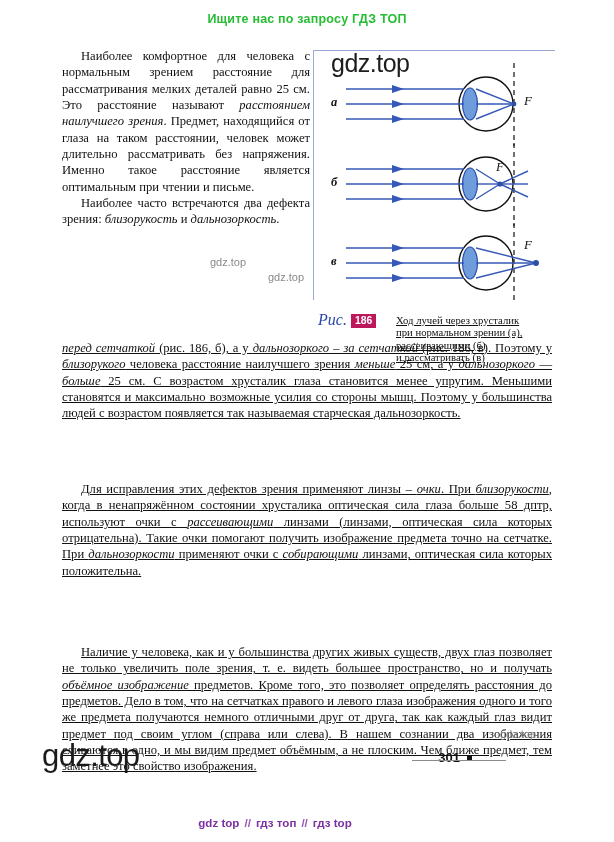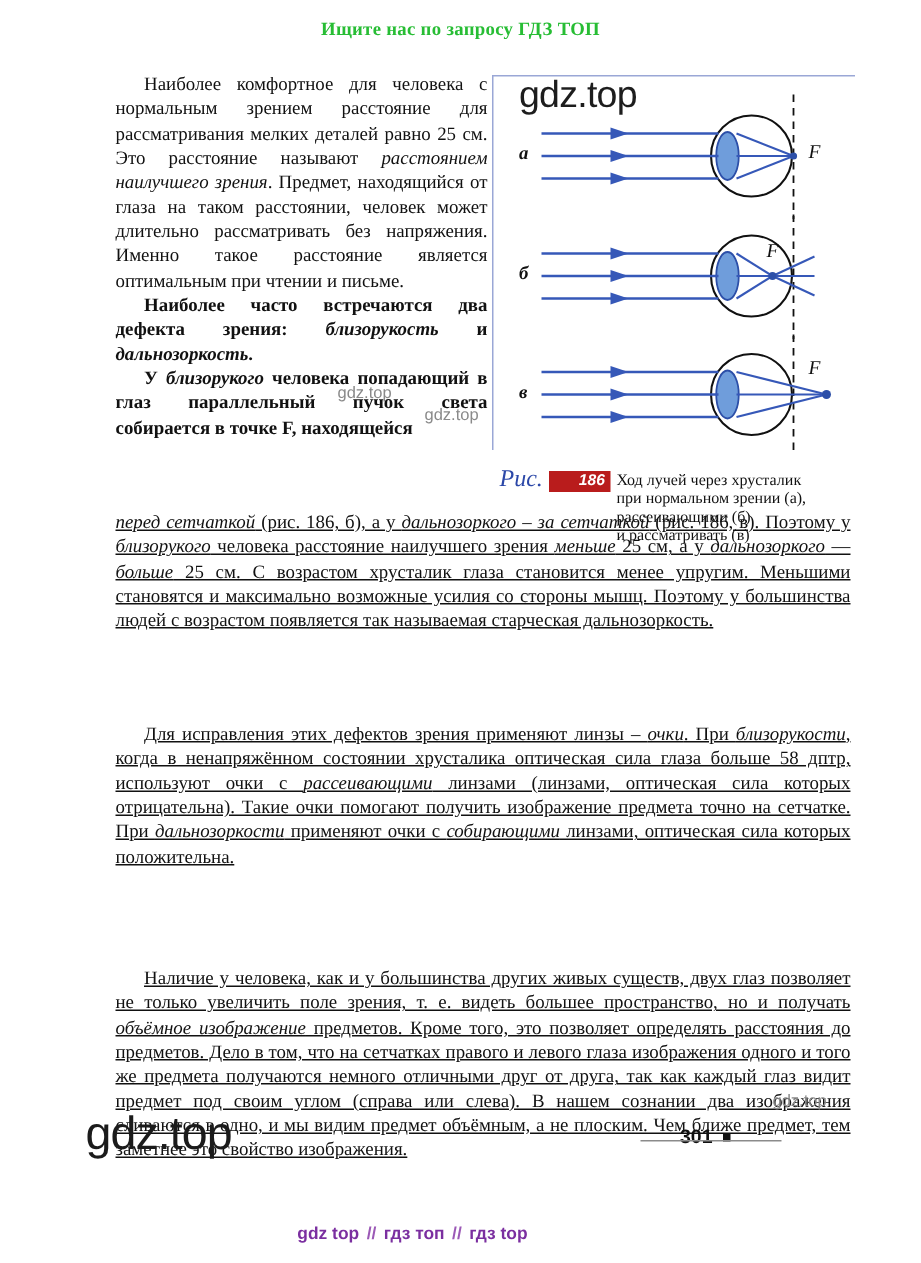--- a/index.html
+++ b/index.html
@@ -9,42 +9,42 @@
     font-family:"Liberation Serif", serif;
     color:#111;
     position:relative;
     overflow:hidden;
   }
 
   
   .promo{
     position:absolute;top:12px;left:0;width:614px;
     text-align:center;
-    font-family:Liberation Serif, serif;
+    font-family:Liberation Sans, sans-serif;
     font-size:12.5px;font-weight:700;
     color:#27bd34;
     letter-spacing:.2px;
     white-space:nowrap;
   }
 
   
   .page{
-    position:absolute;top:38px;left:15px;width:506px;height:760px;
+    position:absolute;top:38px;left:0;width:506px;height:760px;
   }
 
   
   .col-text{
     position:absolute;left:62px;top:10px;width:248px;
     font-size:12.6px;line-height:16.35px;
     text-align:justify;
     text-justify:inter-word;
     hyphens:manual;
   }
   .col-text p{margin:0 0 0 0;}
-  .col-text p + p{margin-top:0;font-weight:bold;}
+  .col-text p + p{margin-top:0;}
   .ind{text-indent:19px;}
 
   .fullwidth{
     position:absolute;left:62px;width:490px;
     font-size:12.6px;line-height:16.35px;
     text-align:justify;
     text-decoration:underline;
   }
   .fullwidth p{margin:0;}
 
@@ -66,33 +66,32 @@
   }
   .fig-rus{
     display:inline-block;
     font-style:italic;
     color:#2c48a8;
     font-size:16px;
     vertical-align:top;
   }
   .fig-num{
     display:inline-block;
-    background:#b91c1c;
+    background:#be185d;
     color:#fff;
     font-family:"Liberation Sans", sans-serif;
     font-size:10.4px;font-weight:700;
-    padding:1px 4px 1px 20px;
+    padding:1px 4px 1px 4px;
     margin:0 6px 0 4px;
     vertical-align:top;
     line-height:12px;
-    font-style:italic;
   }
   .fig-cap-text{
     position:absolute;left:78px;top:0px;width:165px;
-    font-size:10.7px;line-height:12.4px;
+    font-size:10.7px;line-height:12.4px;text-decoration:underline;
   }
 
   
   .wm{
     position:absolute;
     font-family:"Liberation Sans", sans-serif;
     color:#6f6f6f;
     pointer-events:none;
     white-space:nowrap;
   }
@@ -131,21 +130,20 @@
 </head>
 <body>
 
 <div class="promo">Ищите нас по запросу ГДЗ ТОП</div>
 
 <div class="page">
 
   <div class="col-text">
     <p class="ind"><span>Наиболее комфортное для человека с нормальным зрением расстояние для рассматривания мелких деталей равно 25 см. Это расстояние называют </span><i>расстоянием наилучшего зрения</i><span>. Предмет, находящийся от глаза на таком расстоянии, человек может длительно рассматривать без напряжения. Именно такое расстояние является оптимальным при чтении и письме.</span></p>
     <p class="ind"><span>Наиболее часто встречаются два дефекта зрения: </span><i>близорукость</i><span> и </span><i>дальнозоркость</i><span>.</span></p>
-    <p class="ind"><span>У </span><i>близорукого</i><span> человека попадающий в глаз параллельный пучок света собирается в точке F, находящейся </span></p>
   </div>
 
   <div class="figbox">
     <svg class="fig-svg" width="242" height="250" viewBox="0 0 242 250">
 
       <g>
 
         <line x1="200" y1="12" x2="200" y2="95" stroke="#111" stroke-width="1.2" stroke-dasharray="5,4"></line>
 
         <circle cx="172" cy="53" r="27" fill="none" stroke="#111" stroke-width="1.4"></circle>

